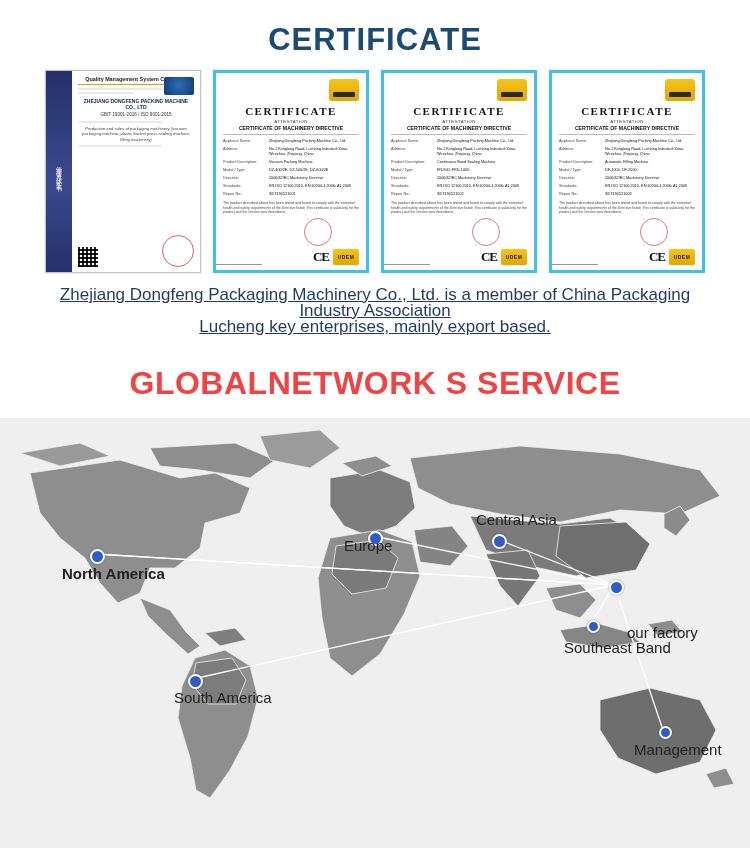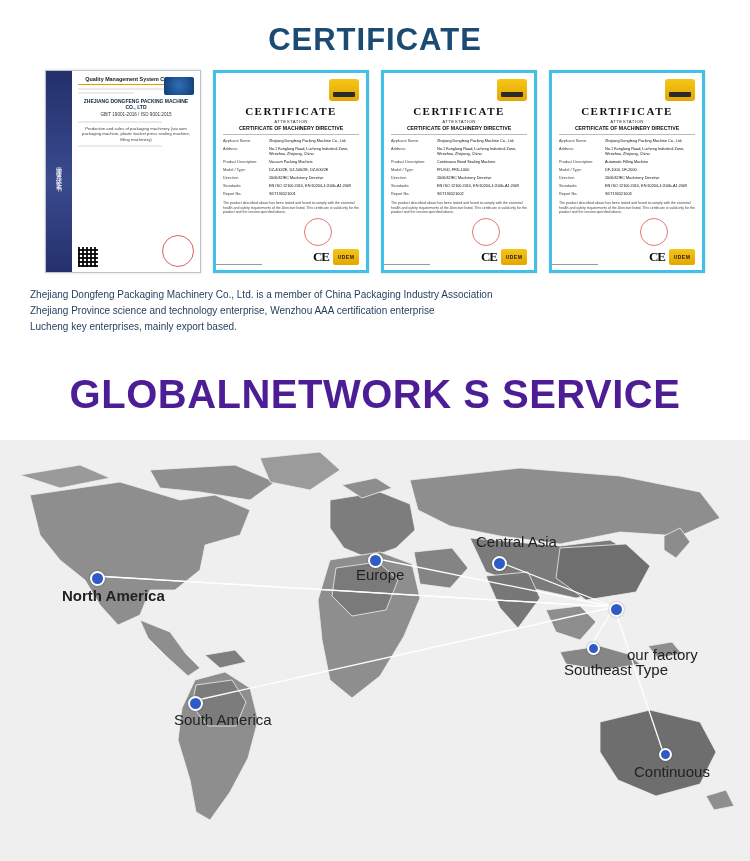--- a/index.html
+++ b/index.html
@@ -264,36 +264,37 @@
     position: absolute;
     right: 34px;
     bottom: 24px;
     width: 26px; height: 26px;
     border-radius: 50%;
     border: 1.2px solid #d14a4a;
     opacity: 0.75;
   }
 
   .cert-desc {
-    text-align: left;
-    font-size: 10px;
+    text-align: center;
+    font-size: 17px;
     line-height: 16px;
     color: #1f3b5c;
     padding: 14px 30px 20px 30px;
+    text-decoration: underline;
   }
 
   
   .global-title {
     text-align: center;
-    font-size: 40px;
-    font-weight: bold;
-    color: #4c1d95;
+    font-size: 32px;
+    font-weight: bold;
+    color: #ef4444;
     letter-spacing: 0.5px;
     padding: 10px 0 16px 0;
-    margin: 7px;
+    margin: 0;
   }
   .map-wrap {
     position: relative;
     width: 750px;
     height: 430px;
     background: #efefef;
     overflow: hidden;
   }
   .map-svg { position: absolute; inset: 0; }
   .marker {
@@ -483,21 +484,20 @@
           <div class="ce-mark">CE</div>
           <div class="udem-badge">UDEM</div>
         </div>
       </div>
     </div>
 
   </div>
 
   <div class="cert-desc">
     <div>Zhejiang Dongfeng Packaging Machinery Co., Ltd. is a member of China Packaging Industry Association</div>
-    <div>Zhejiang Province science and technology enterprise, Wenzhou AAA certification enterprise</div>
     <div>Lucheng key enterprises, mainly export based.</div>
   </div>
 </section>
 
 <section>
   <h2 class="global-title">GLOBALNETWORK S SERVICE</h2>
 
   <div class="map-wrap">
     <svg class="map-svg" viewBox="0 0 750 430" xmlns="http://www.w3.org/2000/svg">
       <rect x="0" y="0" width="750" height="430" fill="#efefef"></rect>
@@ -558,20 +558,20 @@
 
     <div class="marker" style="left:95px; top:136px;"></div>
     <div class="marker" style="left:373px; top:118px;"></div>
     <div class="marker" style="left:497px; top:121px;"></div>
     <div class="marker" style="left:614px; top:167px;"></div>
     <div class="marker small" style="left:591px; top:206px;"></div>
     <div class="marker" style="left:193px; top:261px;"></div>
     <div class="marker small" style="left:663px; top:312px;"></div>
 
     <div class="map-label" style="left:62px; top:147px;font-weight:bold;">North America</div>
-    <div class="map-label" style="left:344px; top:126px;margin-left:12px;">Europe</div>
+    <div class="map-label" style="left:344px; top:119px;">Europe</div>
     <div class="map-label" style="left:452px; top:93px;margin-left:24px;">Central Asia</div>
     <div class="map-label" style="left:627px; top:158px;margin-top:48px;">our factory</div>
-    <div class="map-label" style="left:564px; top:221px;">Southeast Type</div>
+    <div class="map-label" style="left:564px; top:221px;">Southeast Band</div>
     <div class="map-label" style="left:174px; top:271px;">South America</div>
-    <div class="map-label" style="left:634px; top:323px;">Continuous</div>
+    <div class="map-label" style="left:634px; top:323px;">Management</div>
   </div>
 </section>
 
 </body></html>

